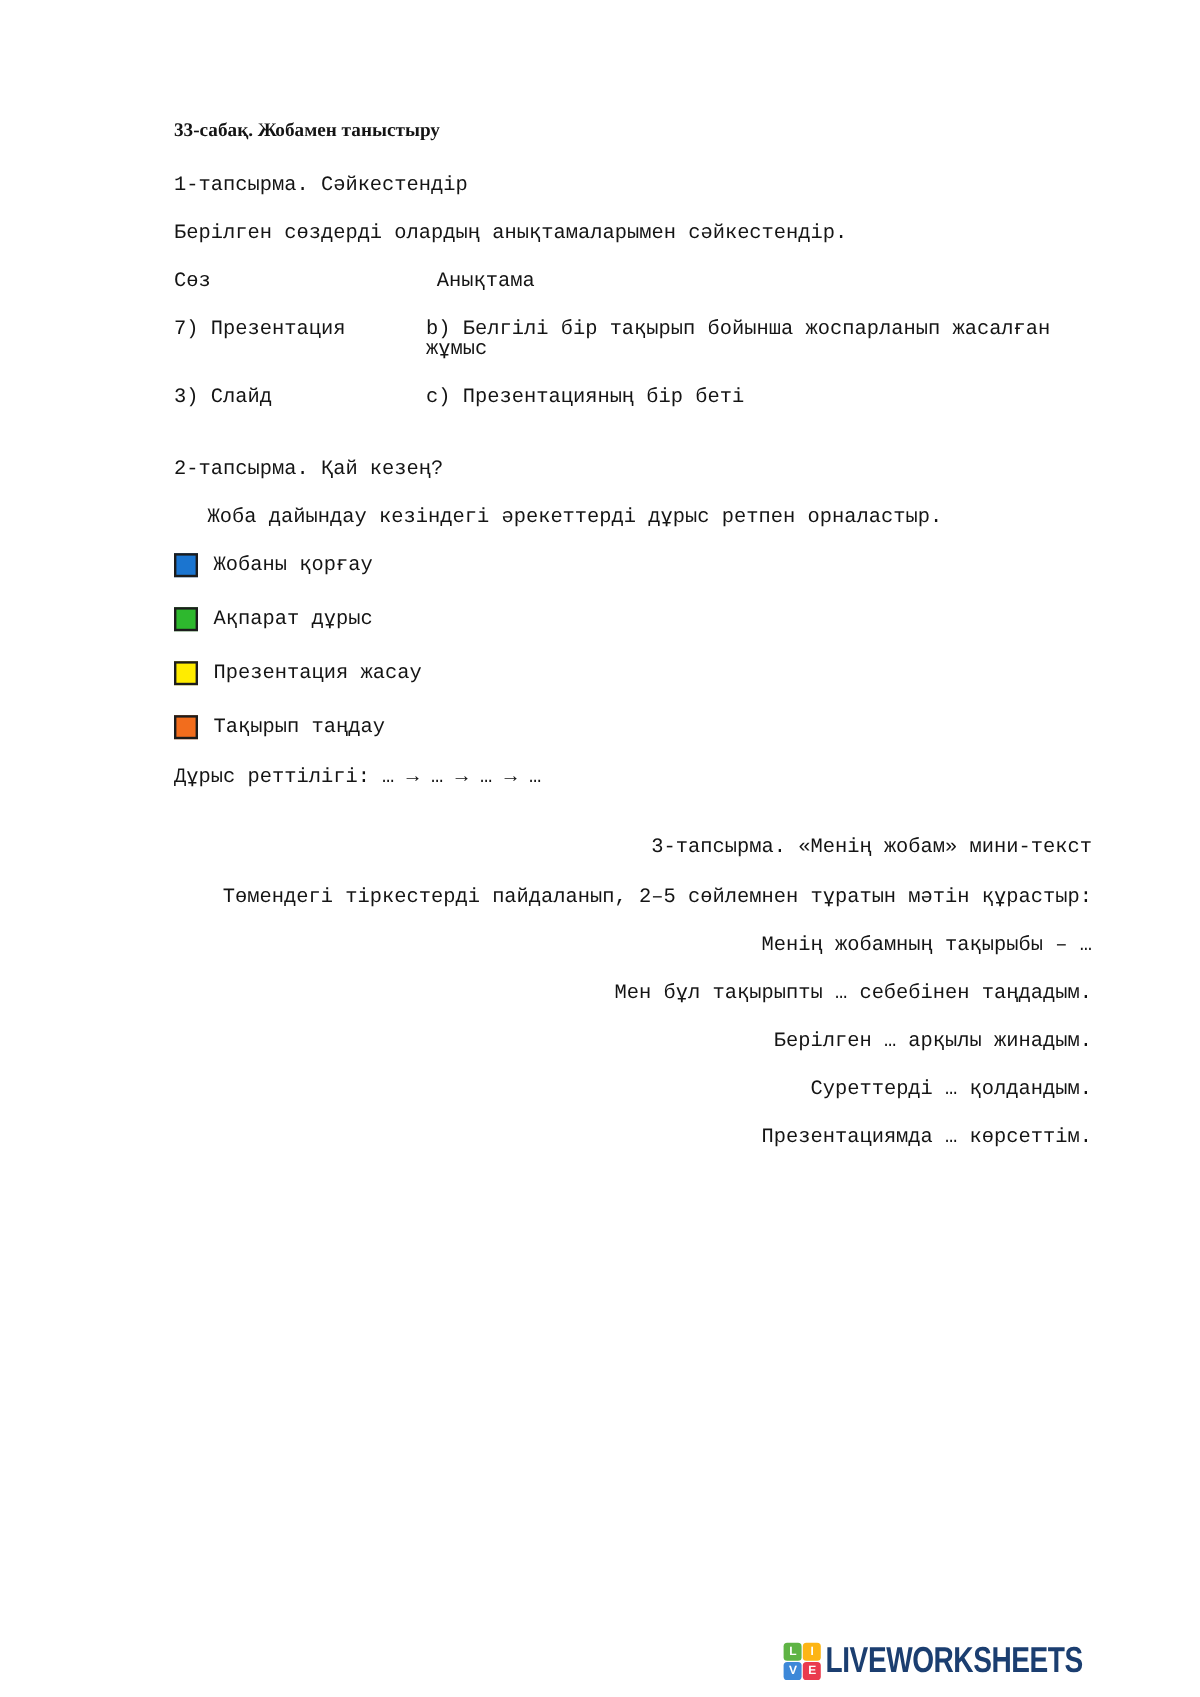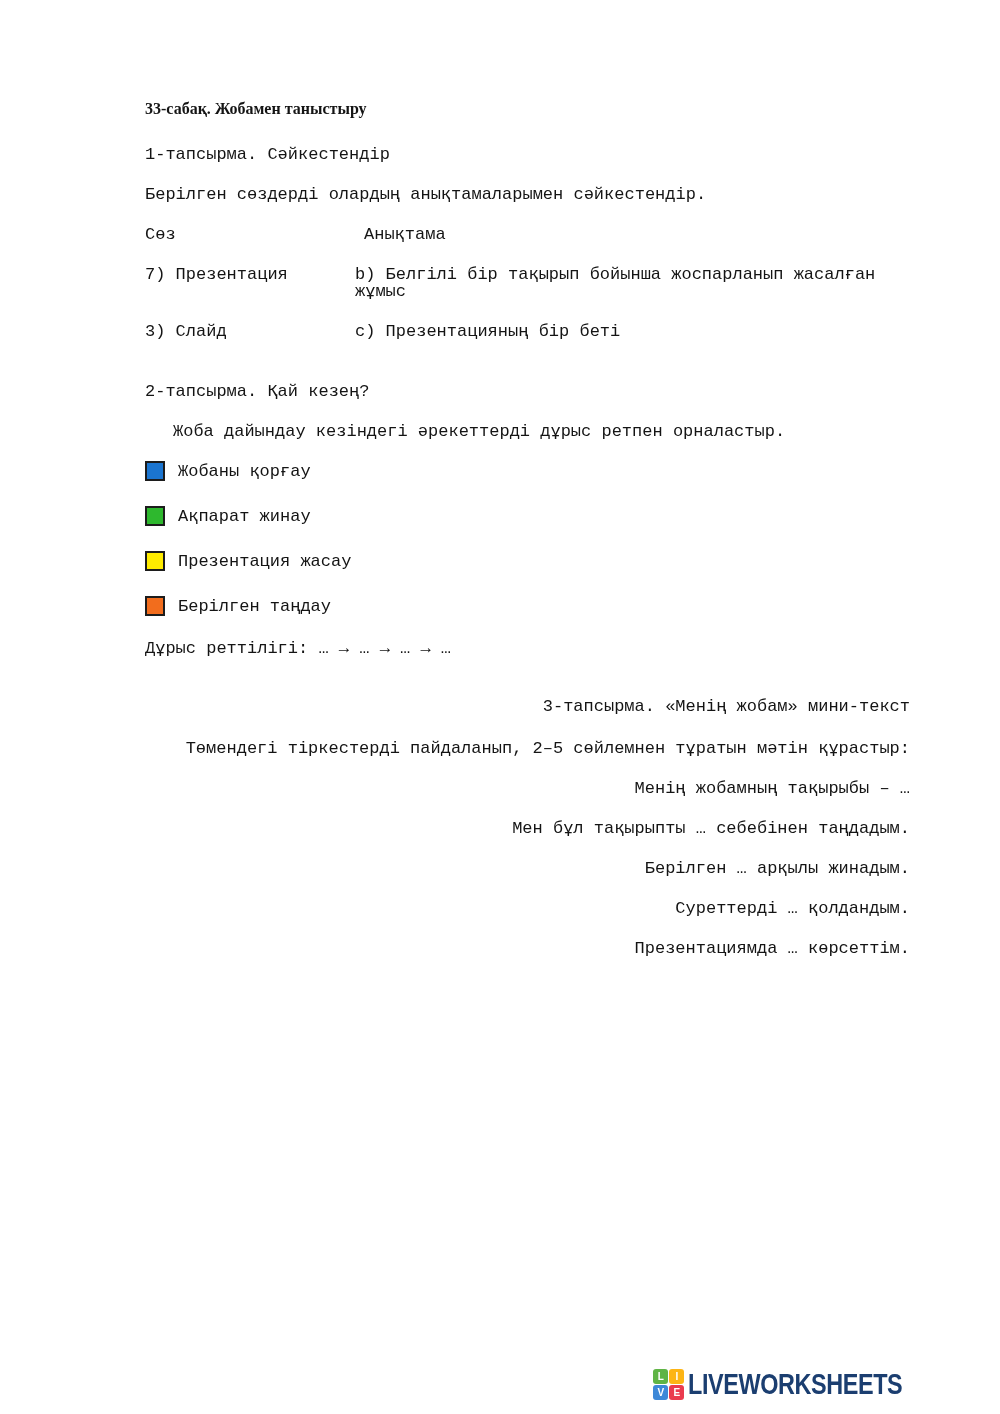--- a/index.html
+++ b/index.html
@@ -112,29 +112,29 @@
   <section class="task2">
     <p class="task-heading">2-тапсырма. Қай кезең?</p>
     <p class="instruction">Жоба дайындау кезіндегі әрекеттерді дұрыс ретпен орналастыр.</p>
 
     <div class="option">
       <span class="swatch" style="background-color: rgb(27, 117, 208);"></span>
       <span>Жобаны қорғау</span>
     </div>
     <div class="option">
       <span class="swatch" style="background-color: rgb(46, 184, 46);"></span>
-      <span>Ақпарат жинау</span>
+      <span>Ақпарат дұрыс</span>
     </div>
     <div class="option">
       <span class="swatch" style="background-color: rgb(255, 236, 0);"></span>
       <span>Презентация жасау</span>
     </div>
     <div class="option">
       <span class="swatch" style="background-color: rgb(242, 109, 29);"></span>
-      <span>Берілген таңдау</span>
+      <span>Тақырып таңдау</span>
     </div>
 
     <p class="sequence">Дұрыс реттілігі: … → … → … → …</p>
   </section>
 
   <section class="task3">
     <p class="task-heading">3-тапсырма. «Менің жобам» мини-текст</p>
     <p class="instruction">Төмендегі тіркестерді пайдаланып, 2–5 сөйлемнен тұратын мәтін құрастыр:</p>
 
     <p>Менің жобамның тақырыбы – …</p>

